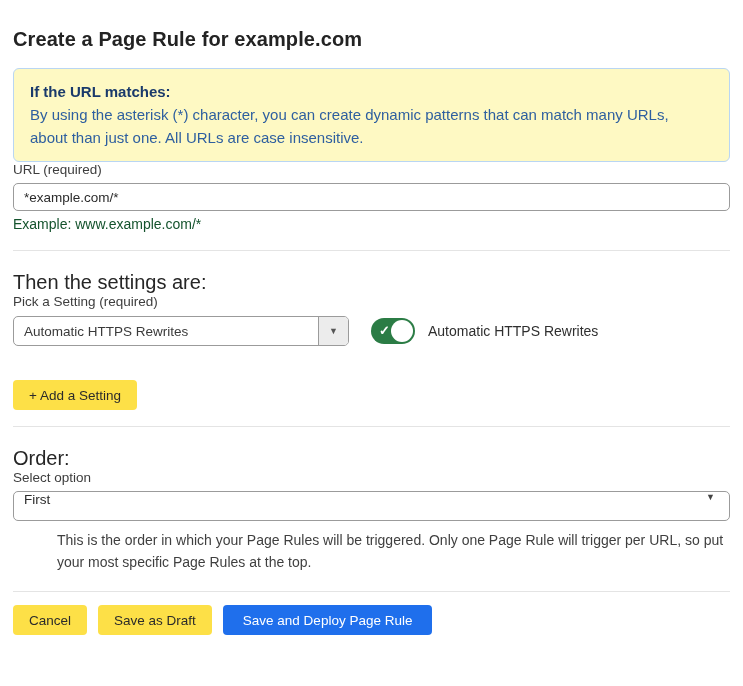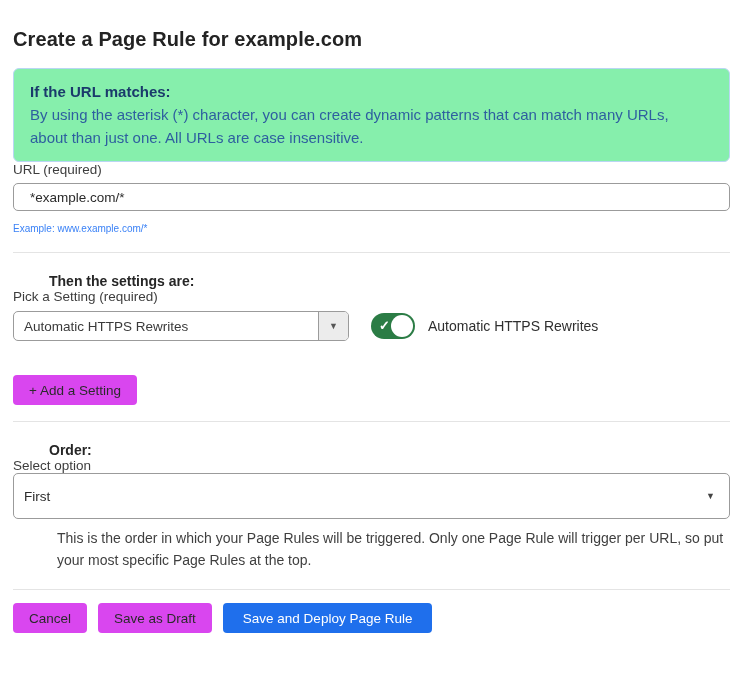--- a/index.html
+++ b/index.html
@@ -12,49 +12,49 @@
   .container { width: 743px; padding: 0 13px; }
 
   .page-title {
     margin-top: 28px;
     font-size: 20px; font-weight: bold; color: #232323;
     letter-spacing: 0.1px;
   }
 
   .info-box {
     margin-top: 17px;
-    background: #86efac;
+    background: #fef9c3;
     border: 1px solid #b9d6f3;
     border-radius: 6px;
     padding: 11px 16px 12px 16px;
     font-size: 15px; line-height: 23px;
   }
   .info-heading { font-weight: bold; color: #1a3a6b; }
   .info-body { color: #2e5f9f; max-width: 660px; }
   .info-link-line { color: #2e5f9f; }
   .info-link { color: #2d6cd0; text-decoration: underline; cursor: pointer; }
 
   .field-label { font-size: 13.5px; color: #3d3d3d; }
 
   .text-input {
     margin-top: 6px;
     width: 717px; height: 28px;
     border: 1px solid #9b9b9b; border-radius: 5px;
-    padding: 0 16px;
+    padding: 0 10px;
     font-family: "Liberation Sans", sans-serif;
     font-size: 13.5px; color: #2b2b2b;
     background: #fff; outline: none; display: block;
   }
-  .field-helper { margin-top: 12px; font-size: 10px; color: #3b82f6; }
+  .field-helper { margin-top: 5px; font-size: 14px; color: #14532d; }
 
   .divider { border: none; border-top: 1px solid #e4e4e4; margin-top: 18px; }
 
   .section-heading {
     margin-top: 20px;
-    font-size: 14px; font-weight: bold; color: #262626; margin-left: 36px;
+    font-size: 20px; font-weight: normal; color: #262626;
   }
 
   .picker-row { margin-top: 7px; display: flex; align-items: center; }
   .combo {
     display: flex; width: 336px; height: 30px;
     border: 1px solid #9b9b9b; border-radius: 5px;
     background: #fff; overflow: hidden; cursor: pointer;
   }
   .combo-value {
     flex: 1; display: flex; align-items: center;
@@ -85,30 +85,31 @@
     color: #ffffff; font-size: 13px; font-weight: bold; line-height: 1;
   }
   .toggle-label { margin-left: 13px; font-size: 14px; color: #2f2f2f; }
 
   .btn {
     height: 30px; border: none; border-radius: 4px;
     font-family: "Liberation Sans", sans-serif;
     font-size: 13.5px; cursor: pointer;
     display: inline-flex; align-items: center; justify-content: center;
   }
-  .btn-gray { background: #d946ef; color: #2b2b2b; padding: 12px 16px; }
+  .btn-gray { background: #fde047; color: #2b2b2b; padding: 12px 16px; }
   .btn-blue { background: #1f6fec; color: #ffffff; padding: 0 20px; }
 
   .add-setting { margin-top: 34px; }
 
   .select-box {
-    width: 717px; height: 46px;
+    margin-top: 6px;
+    width: 717px; height: 30px;
     border: 1px solid #9b9b9b; border-radius: 5px;
     background: #fff; cursor: pointer;
-    display: flex; align-items: center;
+    display: flex; align-items: flex-start;
     padding: 0 14px 0 10px;
     position: relative;
   }
   .select-value { font-size: 13.5px; color: #2b2b2b; flex: 1; }
   .select-arrow { font-size: 9px; color: #444; }
 
   .order-helper {
     margin-top: 8px; font-size: 14px; line-height: 22px;
     color: #3f3f3f; max-width: 705px; margin-left: 44px;
   }

